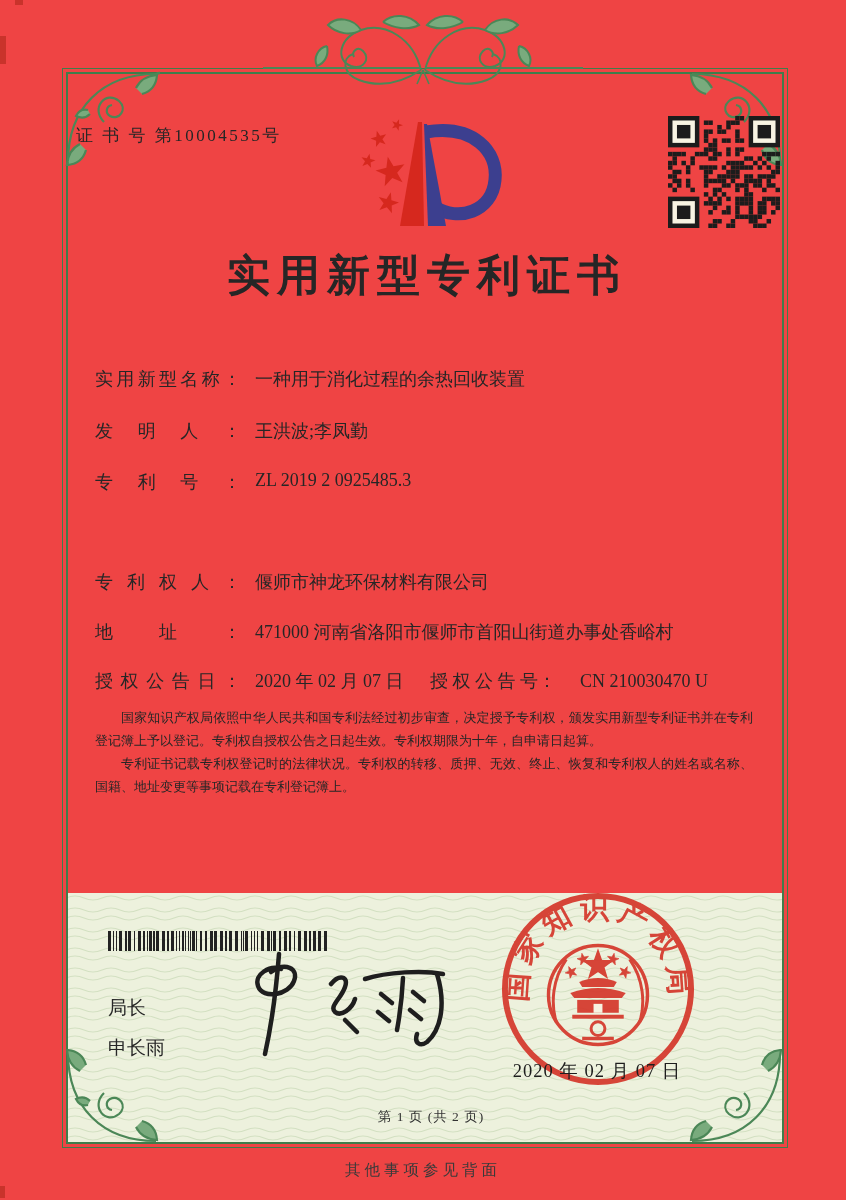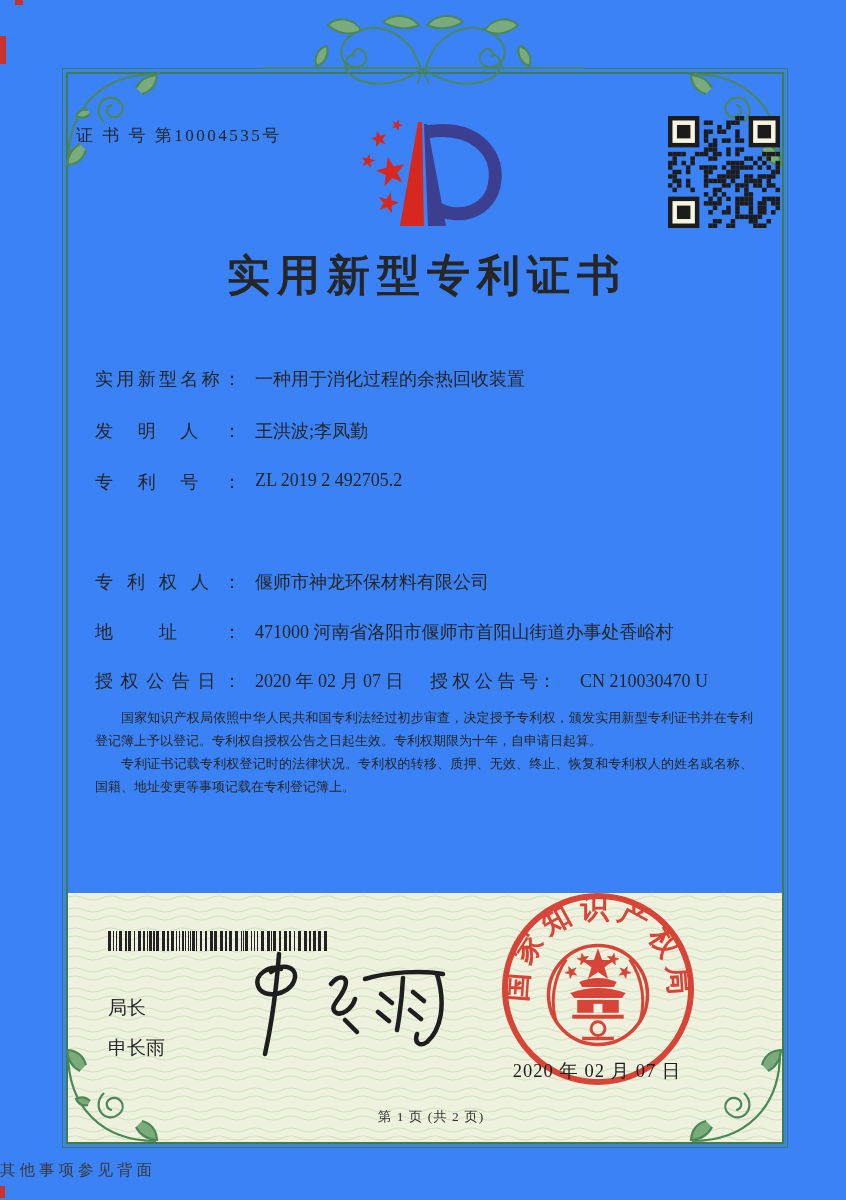--- a/index.html
+++ b/index.html
@@ -1,18 +1,18 @@
 <!DOCTYPE html>
 <html><head>
 <meta charset="utf-8">
 <style>
   html,body{margin:0;padding:0;background:#e8e4d4;}
   .page{
     position:relative; width:846px; height:1200px; margin:0 auto;
-    background:#3b82f6; overflow:hidden;
+    background:#ef4444; overflow:hidden;
     font-family:"Liberation Serif","DejaVu Serif",serif; color:#262626;
   }
   
   .scan-tab{position:absolute;background:#c9332b;}
   
   .frame{position:absolute; left:62px; top:68px; width:724px; height:1078px;
     border:1.5px solid #3f7d4b; z-index:2;}
   .frame-inner{position:absolute; inset:3px; border:2.5px solid #3f7d4b;}
   
   .wave-band{position:absolute; left:66px; top:893px; z-index:1;}
@@ -39,21 +39,21 @@
   
   .officer{position:absolute; left:108px; top:988px; font-size:19px; line-height:2.1; z-index:4;}
   .signature{position:absolute; left:225px; top:948px; z-index:5;}
   
   .seal{position:absolute; left:499px; top:890px; z-index:5; opacity:.93;}
   .seal-date{position:absolute; left:497px; top:1058px; width:200px; text-align:center;
     font-size:18.5px; letter-spacing:1px; z-index:6; color:#1d1d1d;}
   
   .page-info{position:absolute; left:8px; top:1108px; width:100%; text-align:center;
     font-size:13.5px; letter-spacing:1px; z-index:4; color:#333;}
-  .back-note{position:absolute; left:0; top:1160px; width:100%; 
+  .back-note{position:absolute; left:0; top:1160px; width:100%; text-align:center;
     font-size:15.5px; letter-spacing:4px; z-index:4; color:#3a3a3a;}
 </style>
 </head>
 <body>
 
 <div class="page">
 
   <div class="scan-tab" style="left:0;top:36px;width:6px;height:28px;"></div>
   <div class="scan-tab" style="left:15px;top:0;width:8px;height:5px;"></div>
   <div class="scan-tab" style="left:0;top:1186px;width:5px;height:12px;"></div>
@@ -380,21 +380,21 @@
 
   <h1 class="title">实用新型专利证书</h1>
 
   <div class="frow" style="top:419px">
     <span class="flabel">发明人：</span><span class="fvalue">王洪波;李凤勤</span>
   </div>
   <div class="frow" style="top:367px">
     <span class="flabel">实用新型名称：</span><span class="fvalue">一种用于消化过程的余热回收装置</span>
   </div>
   <div class="frow" style="top:470px">
-    <span class="flabel">专利号：</span><span class="fvalue">ZL 2019 2 492705.2</span>
+    <span class="flabel">专利号：</span><span class="fvalue">ZL 2019 2 0925485.3</span>
   </div>
   <div class="frow" style="top:570px">
     <span class="flabel">专利权人：</span><span class="fvalue">偃师市神龙环保材料有限公司</span>
   </div>
   <div class="frow" style="top:620px">
     <span class="flabel">地址：</span><span class="fvalue">471000 河南省洛阳市偃师市首阳山街道办事处香峪村</span>
   </div>
   <div class="frow" style="top:669px">
     <span class="flabel">授权公告日：</span><span class="fvalue">2020 年 02 月 07 日</span>
     <span class="grant-no">

